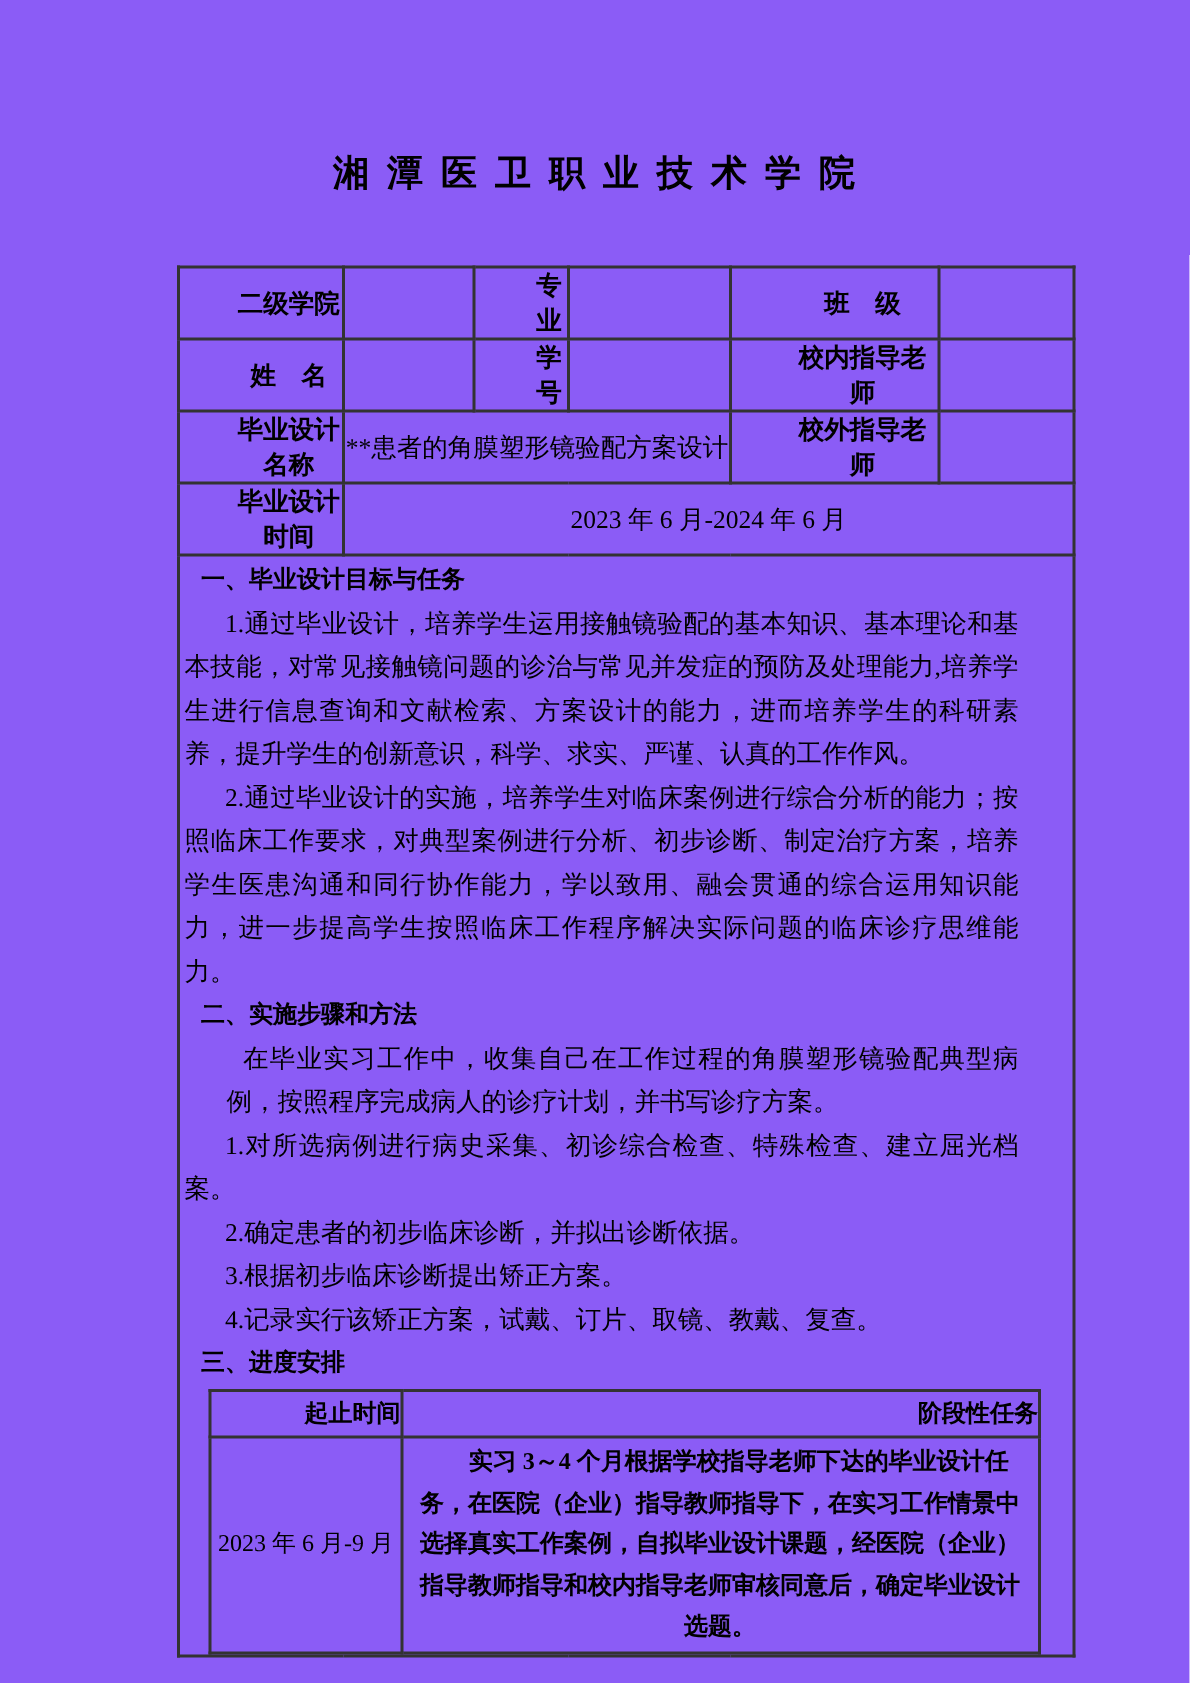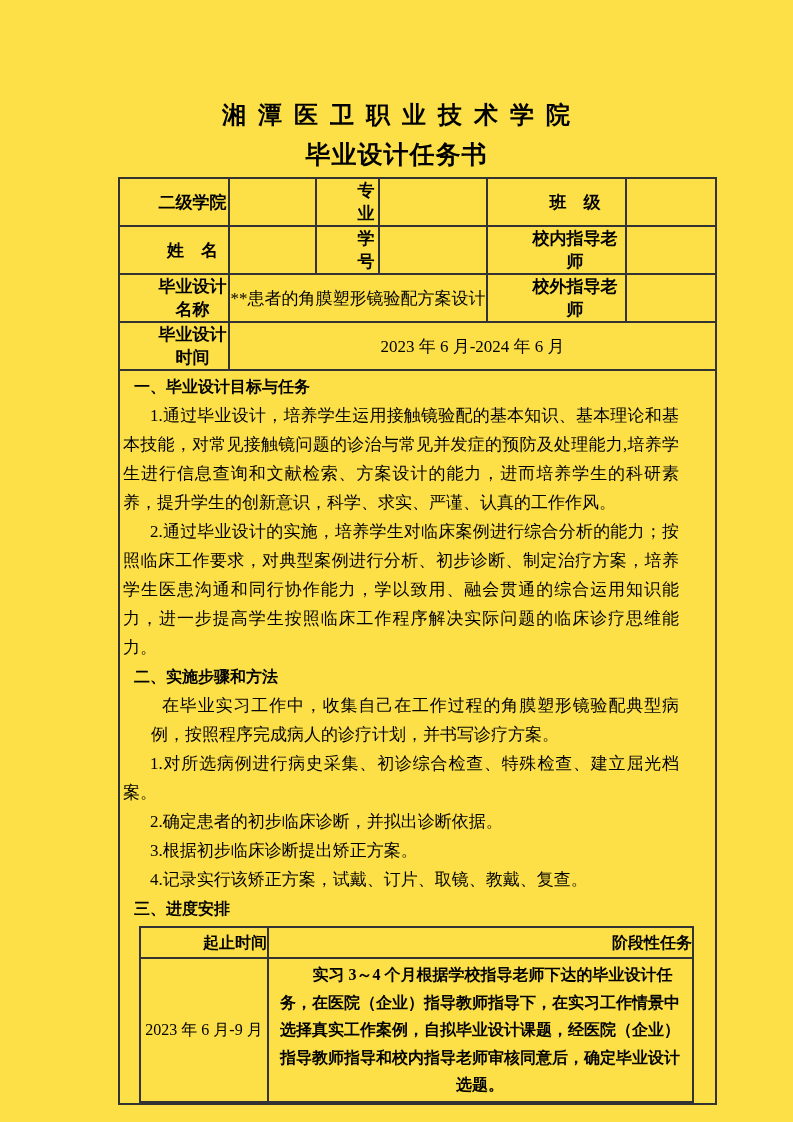--- a/index.html
+++ b/index.html
@@ -3,21 +3,21 @@
 <meta charset="utf-8">
 <style>
   * { margin: 0; padding: 0; box-sizing: border-box; }
   html, body { background: #ffffff; }
   body { font-family: "Liberation Serif", "DejaVu Serif", serif; color: #000; }
 
   .page {
     position: relative;
     width: 793px;
     height: 1122px;
-    background: #fde047;
+    background: #8b5cf6;
     overflow: hidden;
   }
 
   .school-name {
     position: absolute;
     top: 99px; left: 0;
     width: 100%;
     text-align: center;
     font-size: 24px;
     font-weight: bold;
@@ -113,21 +113,20 @@
     text-align: center;
     font-size: 14px;
   }
 </style>
 </head>
 <body>
 
 <div class="page">
 
   <div class="school-name">湘 潭 医 卫 职 业 技 术 学 院</div>
-  <div class="doc-title">毕业设计任务书</div>
 
   <table class="info-table">
     <colgroup>
       <col style="width:110px">
         <col style="width:87px">
         <col style="width:63px">
       <col style="width:108px">
         <col style="width:139px">
         <col style="width:90px">
     </colgroup>

